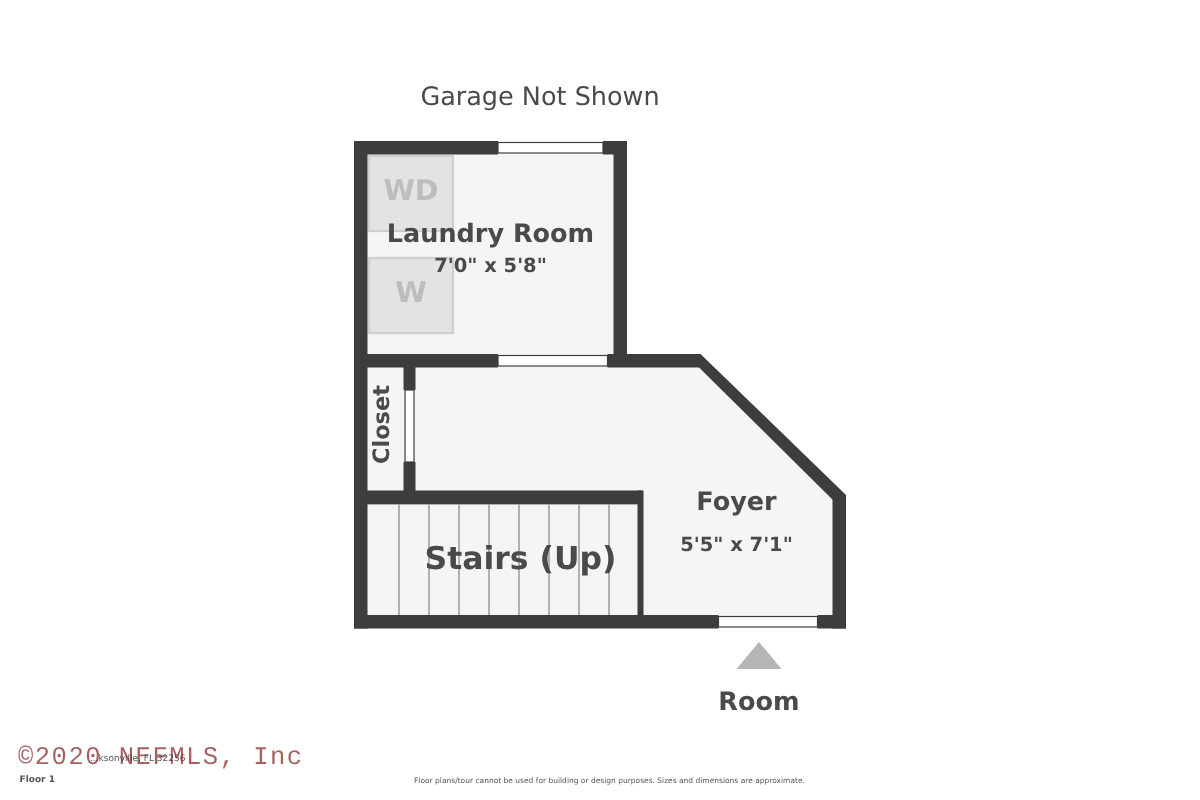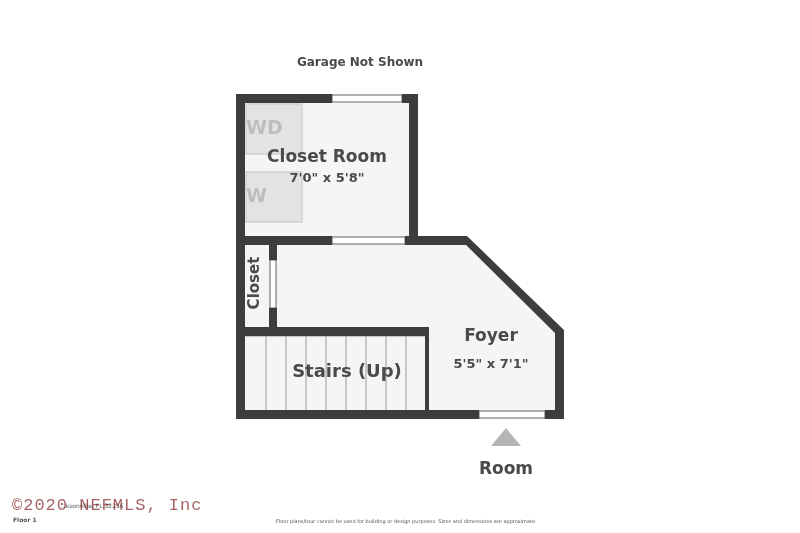--- a/index.html
+++ b/index.html
@@ -1,24 +1,24 @@
 <!DOCTYPE html>
 <html><head>
 <meta charset="utf-8">
 <style>
   html, body { margin:0; padding:0; background:#ffffff; }
   body { width:800px; height:533px; position:relative; overflow:hidden;
          font-family:"DejaVu Sans","Liberation Sans",sans-serif; color:#444; }
   .abs { position:absolute; }
   .plan { position:absolute; left:0; top:0; width:800px; height:533px; }
-  .title { left:0; width:720px; top:55px; text-align:center; font-size:12px; font-weight:bold; color:#4a4a4a; padding-left:0; }
+  .title { left:0; width:720px; top:55px; text-align:center; font-size:17px; font-weight:normal; color:#4a4a4a; padding-left:0; }
   .title span { display:inline-block; }
   .room-name { font-weight:bold; color:#4a4a4a; white-space:nowrap; text-align:center; }
   .room-dim { font-weight:bold; color:#4a4a4a; white-space:nowrap; text-align:center; font-size:13px; }
-  .appl { font-weight:bold; color:#bdbdbd; font-size:19px; }
+  .appl { font-weight:bold; color:#bdbdbd; font-size:19px; text-align:center; }
   .footer-small { font-size:6px; color:#555; white-space:nowrap; }
   .watermark { font-size:17px; color:#7f1d1d; opacity:0.7; white-space:nowrap; font-family:Liberation Mono, monospace; letter-spacing:1px;margin-left:10px; }
 </style>
 </head>
 <body>
 
 <div class="abs title" style="left:0;width:720px;text-align:center;">
   <span style="margin-left:0;">Garage Not Shown</span>
 </div>
 
@@ -81,26 +81,26 @@
     <rect x="270" y="260" width="6" height="48"></rect>
     <rect x="479" y="411" width="66" height="7"></rect>
   </g>
 
   <polygon points="506,428 521,446 491,446" fill="#b5b5b5"></polygon>
 </svg>
 
 <div class="abs appl" style="left:246px;top:116px;width:56px;">WD</div>
 <div class="abs appl" style="left:246px;top:184px;width:56px;">W</div>
 
-<div class="abs room-name" style="left:247px;top:146px;width:160px;font-size:17px;">Closet Room</div>
+<div class="abs room-name" style="left:247px;top:146px;width:160px;font-size:17px;">Laundry Room</div>
 <div class="abs room-dim" style="left:247px;top:170px;width:160px;">7'0" x 5'8"</div>
 
 <div class="abs room-name" style="left:222px;top:274px;width:64px;font-size:15px;transform:rotate(-90deg);">Closet</div>
 
-<div class="abs room-name" style="left:266px;top:360px;width:162px;font-size:18px;">Stairs (Up)</div>
+<div class="abs room-name" style="left:266px;top:360px;width:162px;font-size:21px;">Stairs (Up)</div>
 
 <div class="abs room-name" style="left:431px;top:325px;width:120px;font-size:17px;">Foyer</div>
 <div class="abs room-dim" style="left:431px;top:356px;width:120px;">5'5" x 7'1"</div>
 
 <div class="abs room-name" style="left:456px;top:458px;width:100px;font-size:17px;">Room</div>
 
 <div class="abs footer-small" style="left:60px;top:502px;">...ksonville, FL 32256</div>
 <div class="abs watermark" style="left:2px;top:496px;">©2020 NEFMLS, Inc</div>
 <div class="abs footer-small" style="left:13px;top:516px;font-weight:bold;">Floor 1</div>
 <div class="abs footer-small" style="left:276px;top:518px;font-size:5px;">Floor plans/tour cannot be used for building or design purposes. Sizes and dimensions are approximate.</div>

